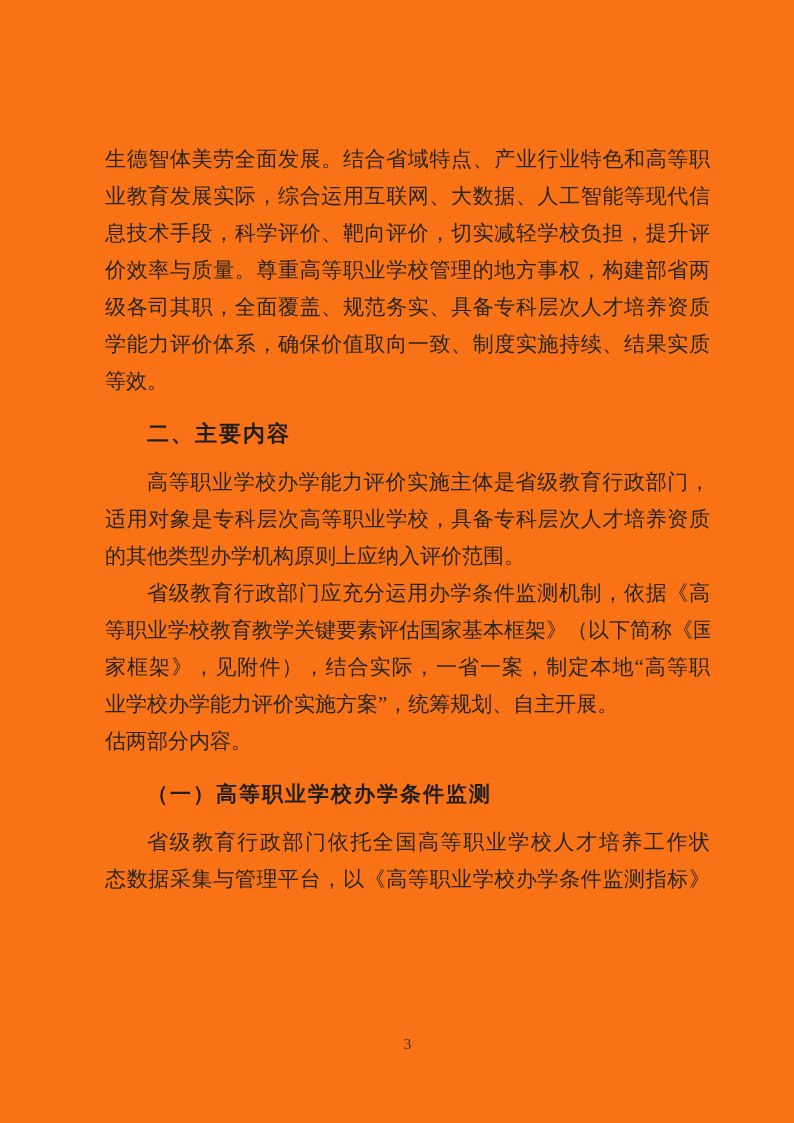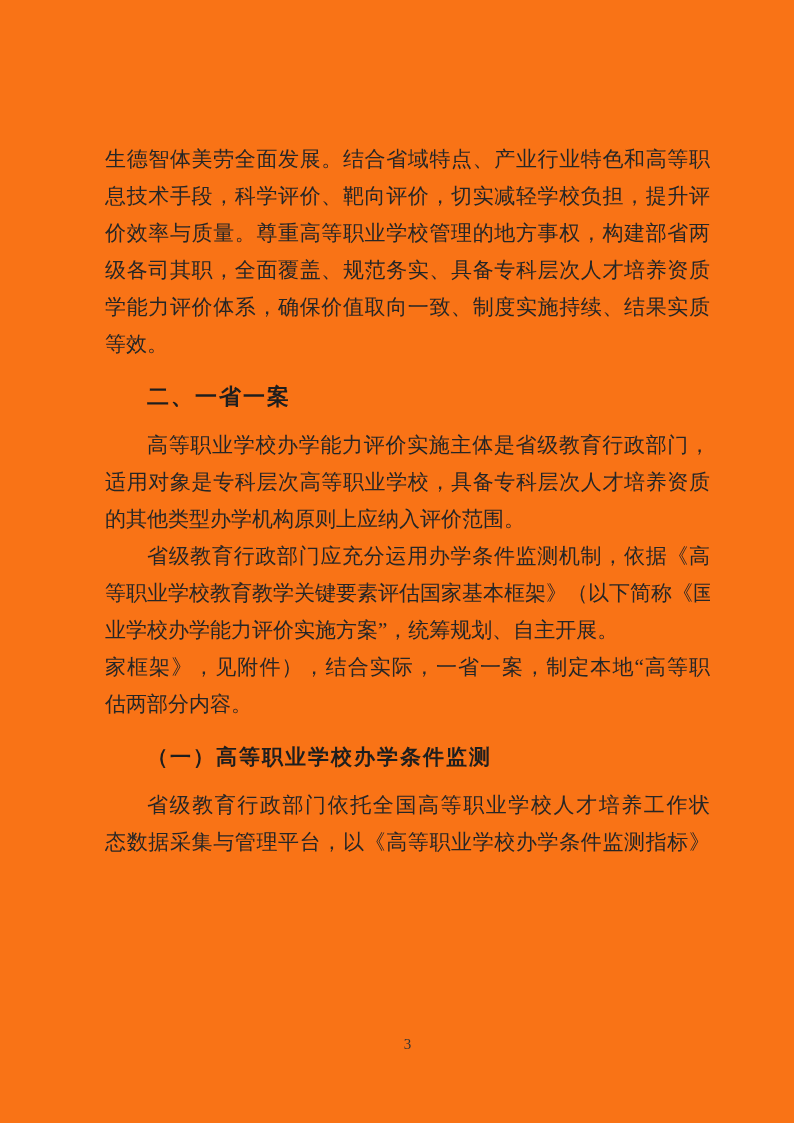--- a/index.html
+++ b/index.html
@@ -62,40 +62,41 @@
   }
 </style>
 </head>
 <body>
 
 <div class="page">
   <div class="content">
 
     <div class="para">
       <span class="line">生德智体美劳全面发展。结合省域特点、产业行业特色和高等职</span>
+      <span class="line">业教育发展实际，综合运用互联网、大数据、人工智能等现代信</span>
       <span class="line">息技术手段，科学评价、靶向评价，切实减轻学校负担，提升评</span>
       <span class="line">价效率与质量。尊重高等职业学校管理的地方事权，构建部省两</span>
       <span class="line">级各司其职，全面覆盖、规范务实、具备专科层次人才培养资质</span>
       <span class="line">学能力评价体系，确保价值取向一致、制度实施持续、结果实质</span>
       <span class="line end">等效。</span>
     </div>
 
-    <div class="heading h1">二、一省一案</div>
+    <div class="heading h1">二、主要内容</div>
 
     <div class="para">
       <span class="line indent">高等职业学校办学能力评价实施主体是省级教育行政部门，</span>
       <span class="line">适用对象是专科层次高等职业学校，具备专科层次人才培养资质</span>
       <span class="line end">的其他类型办学机构原则上应纳入评价范围。</span>
     </div>
 
     <div class="para">
       <span class="line indent">省级教育行政部门应充分运用办学条件监测机制，依据《高</span>
       <span class="line">等职业学校教育教学关键要素评估国家基本框架》（以下简称《国</span>
+      <span class="line">家框架》，见附件），结合实际，一省一案，制定本地“高等职</span>
       <span class="line end">业学校办学能力评价实施方案”，统筹规划、自主开展。</span>
-      <span class="line">家框架》，见附件），结合实际，一省一案，制定本地“高等职</span>
     </div>
 
     <div class="para">
       <span class="line end">估两部分内容。</span>
     </div>
 
     <div class="heading h2">（一）高等职业学校办学条件监测</div>
 
     <div class="para">
       <span class="line indent">省级教育行政部门依托全国高等职业学校人才培养工作状</span>

